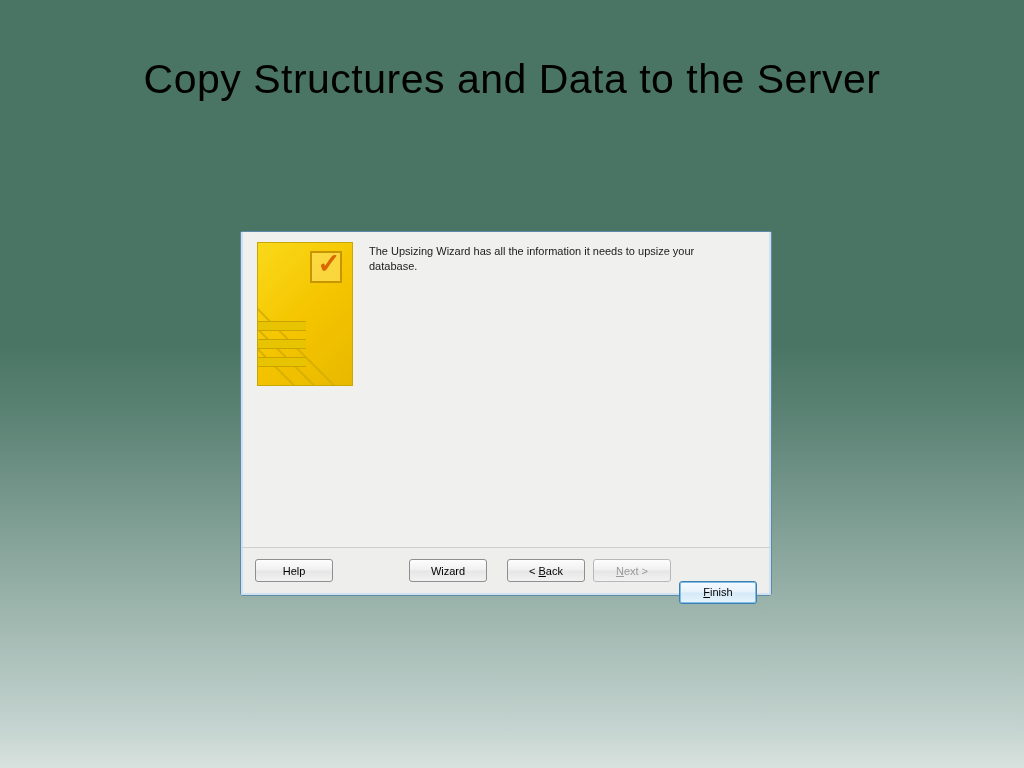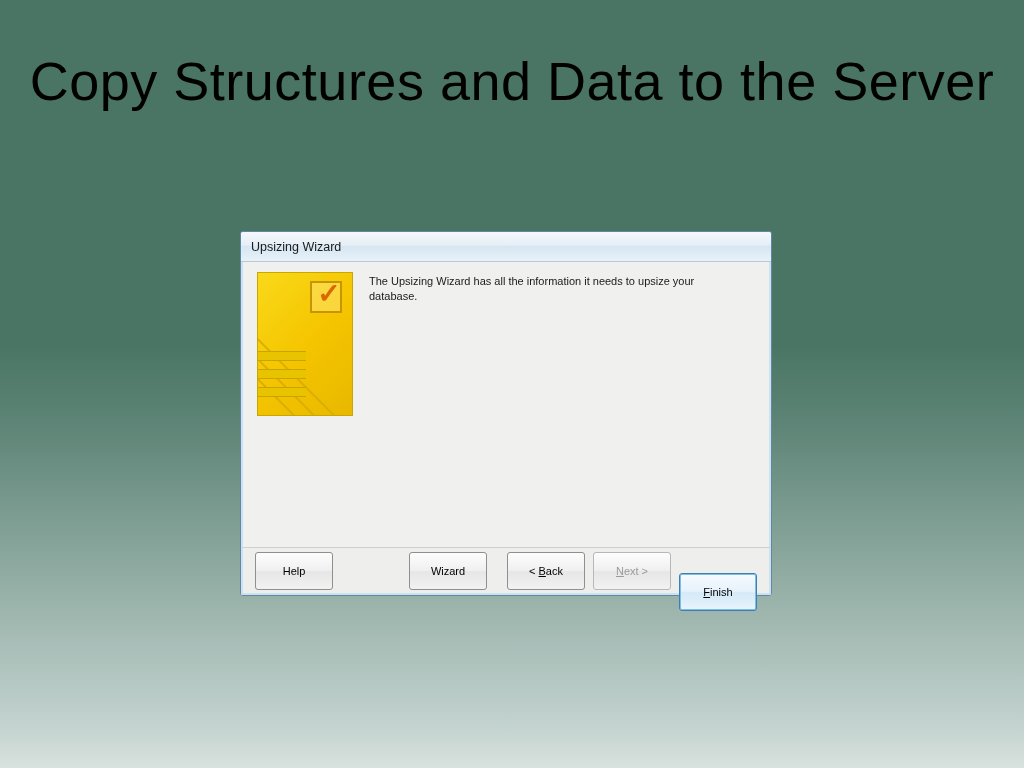--- a/index.html
+++ b/index.html
@@ -4,25 +4,25 @@
 <style>
   * { box-sizing: border-box; margin: 0; padding: 0; }
   html, body { width: 1024px; height: 768px; overflow: hidden; }
   body {
     background: linear-gradient(to bottom, #4a7564 0%, #4a7564 45%, #5d8476 55%, #c5d4d0 95%, #d8e2de 100%);
     font-family: "Segoe UI", Tahoma, sans-serif;
     position: relative;
   }
   .slide-title {
     position: absolute;
-    top: 50px;
+    top: 56px;
     left: 0;
     width: 100%;
     text-align: center;
-    font-size: 54px;
+    font-size: 41px;
     font-weight: 400;
     color: #000;
     letter-spacing: 0.5px;
   }
   .dialog {
     position: absolute;
     left: 240px;
     top: 231px;
     width: 532px;
     height: 365px;
@@ -121,21 +121,21 @@
     display: flex;
     align-items: center;
     padding: 0 12px;
     gap: 8px;
     border-radius: 0 0 2px 2px;
   }
   .spacer-sm { width: 60px; }
   .spacer-flex { flex: 1; }
   .btn {
     min-width: 78px;
-    height: 38px;
+    height: 23px;
     font-size: 11px;
     font-family: inherit;
     background: linear-gradient(to bottom, #fdfdfd 0%, #f0f0f0 48%, #e6e6e6 52%, #f2f2f2 100%);
     border: 1px solid #8f8f8f;
     border-radius: 3px;
     cursor: pointer;
     color: #000;
     padding: 0 8px;
   }
   .btn:disabled {
@@ -151,23 +151,20 @@
     margin-top: 43px;
   }
   .btn .ul { text-decoration: underline; }
 </style>
 </head>
 <body>
 
 <div class="slide-title">Copy Structures and Data to the Server</div>
 
 <div class="dialog">
-  <div class="titlebar">
-    <span>Upsizing  Wizard</span>
-  </div>
 
   <div class="content">
     <div class="wizard-image">
       <div class="check-box"></div>
       <div class="check-mark">✓</div>
       <div class="diag diag1"></div>
       <div class="diag diag2"></div>
       <div class="diag diag3"></div>
       <div class="hstripe h1"></div>
       <div class="hstripe h2"></div>

